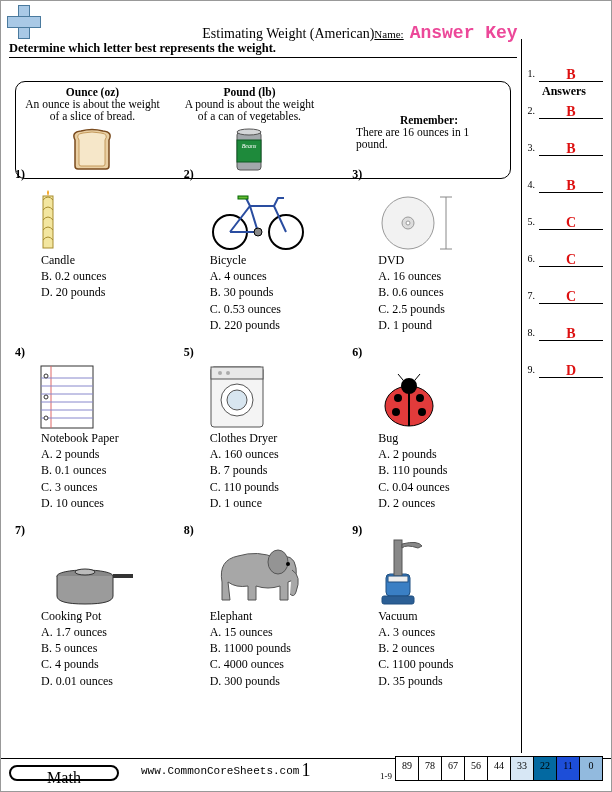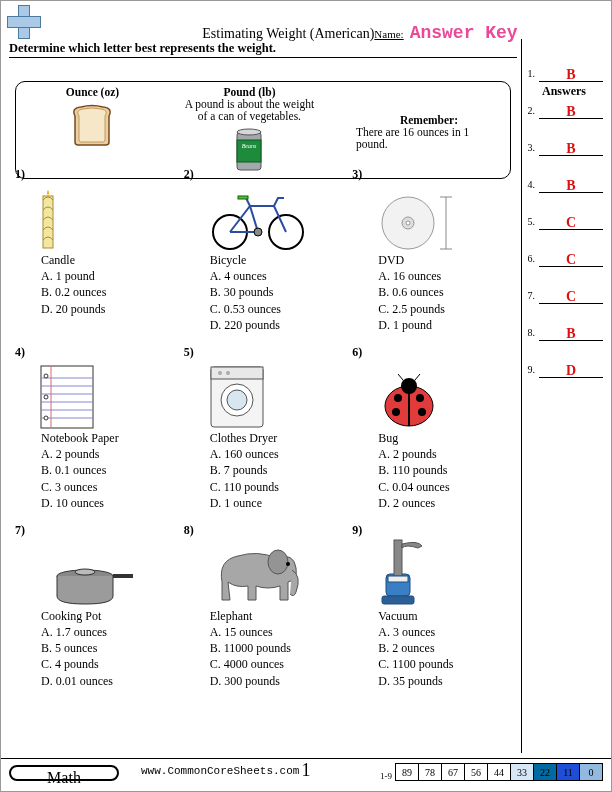--- a/index.html
+++ b/index.html
@@ -138,21 +138,21 @@
     left: 0; right: 0;
     bottom: 32px;
     border-top: 1px solid #000;
   }
   .score-boxes {
     position: absolute; right: 0; bottom: 2px;
     display: flex;
   }
   .score-label { font-size: 9px; margin-right: 4px; align-self: flex-end; }
   .score-box {
-    width: 24px; height: 18px; border: 1px solid #000;
+    width: 24px; height: 25px; border: 1px solid #000;
     text-align: center; font-size: 10px; line-height: 18px;
     margin-left: -1px;
   }
   .sb0 { background: #fff; }
   .sb5 { background: #d7e7f5; }
   .sb6 { background: #0369a1; }
   .sb7 { background: #1d4ed8; }
   .sb8 { background: #92bade; }
   svg { display: block; }
 </style>
@@ -173,20 +173,21 @@
       <span class="answer-key">Answer Key</span>
     </span>
   </div>
 
   <div class="instr-bar">Determine which letter best represents the weight.</div>
 
   <div class="legend-box">
     <div class="legend-cols">
       <div class="legend-col">
         <div class="hd">Ounce (oz)</div>
+        <div>An ounce is about the weight of a slice of bread.</div>
         <svg class="icon-bread" width="46" height="42" viewBox="0 0 46 42">
           <path d="M6 12 Q2 4 12 3 Q23 0 34 3 Q44 4 40 12 L40 38 Q40 41 37 41 L9 41 Q6 41 6 38 Z" fill="#e9cfa3" stroke="#7a4b1e" stroke-width="1.5"></path>
           <path d="M10 12 Q6 6 14 5 Q23 3 32 5 Q40 6 36 12 L36 36 Q36 38 34 38 L12 38 Q10 38 10 36 Z" fill="#f6e7c9" stroke="#c49a5c"></path>
         </svg>
       </div>
       <div class="legend-col">
         <div class="hd">Pound (lb)</div>
         <div>A pound is about the weight of a can of vegetables.</div>
         <svg class="icon-can" width="30" height="46" viewBox="0 0 30 46">
           <rect x="3" y="4" width="24" height="38" rx="3" fill="#a3a8ac" stroke="#555"></rect>
@@ -215,21 +216,20 @@
             <path d="M4 10 Q9 4 14 10" stroke="#a78c2e" fill="none"></path>
             <path d="M4 20 Q9 14 14 20" stroke="#a78c2e" fill="none"></path>
             <path d="M4 30 Q9 24 14 30" stroke="#a78c2e" fill="none"></path>
             <path d="M4 40 Q9 34 14 40" stroke="#a78c2e" fill="none"></path>
             <path d="M4 50 Q9 44 14 50" stroke="#a78c2e" fill="none"></path>
             <path d="M9 0 Q11 2 9 6 Q7 2 9 0" fill="#f5a623"></path>
           </svg>
         </div>
         <div class="qtext">
           <div>Candle</div>
-          <div>A. 1 pound</div>
           <div>B. 0.2 ounces</div>
           <div>D. 20 pounds</div>
         </div>
       </div>
       <div class="qcell">
         <span class="qnum">2)</span>
         <div class="qimg-wrap">
           <svg width="100" height="64" viewBox="0 0 100 64">
             <circle cx="22" cy="44" r="17" fill="none" stroke="#000" stroke-width="2"></circle>
             <circle cx="78" cy="44" r="17" fill="none" stroke="#000" stroke-width="2"></circle>

